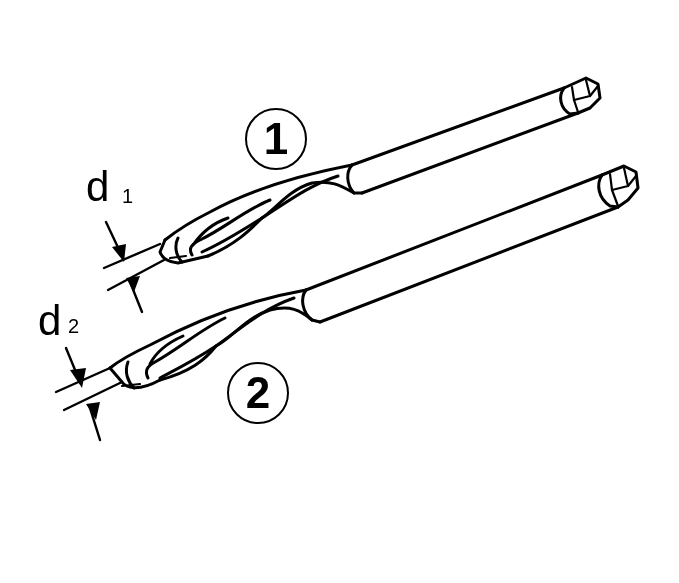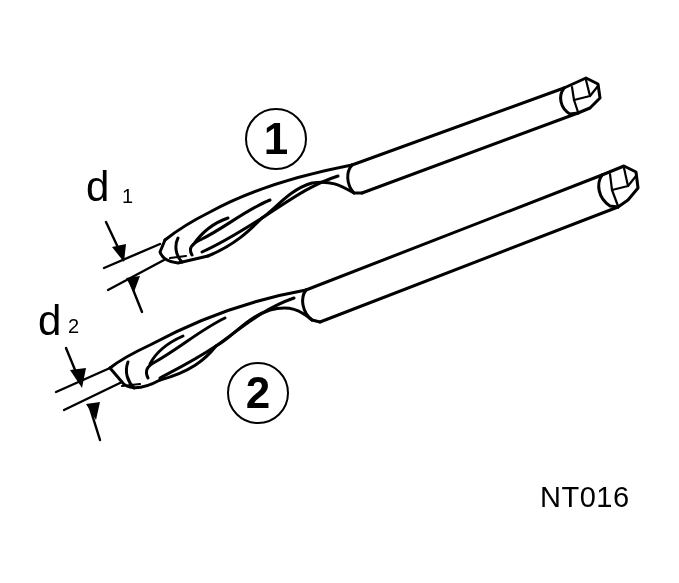--- a/index.html
+++ b/index.html
@@ -175,14 +175,13 @@
   <div class="callout" style="left:245px; top:108px;">
     <span>1</span>
   </div>
 
   
   <div class="callout" style="left:227px; top:362px;">
     <span>2</span>
   </div>
 
   
-  <div class="figure-id">NT016</div>
 </div>
 
 </body></html>

